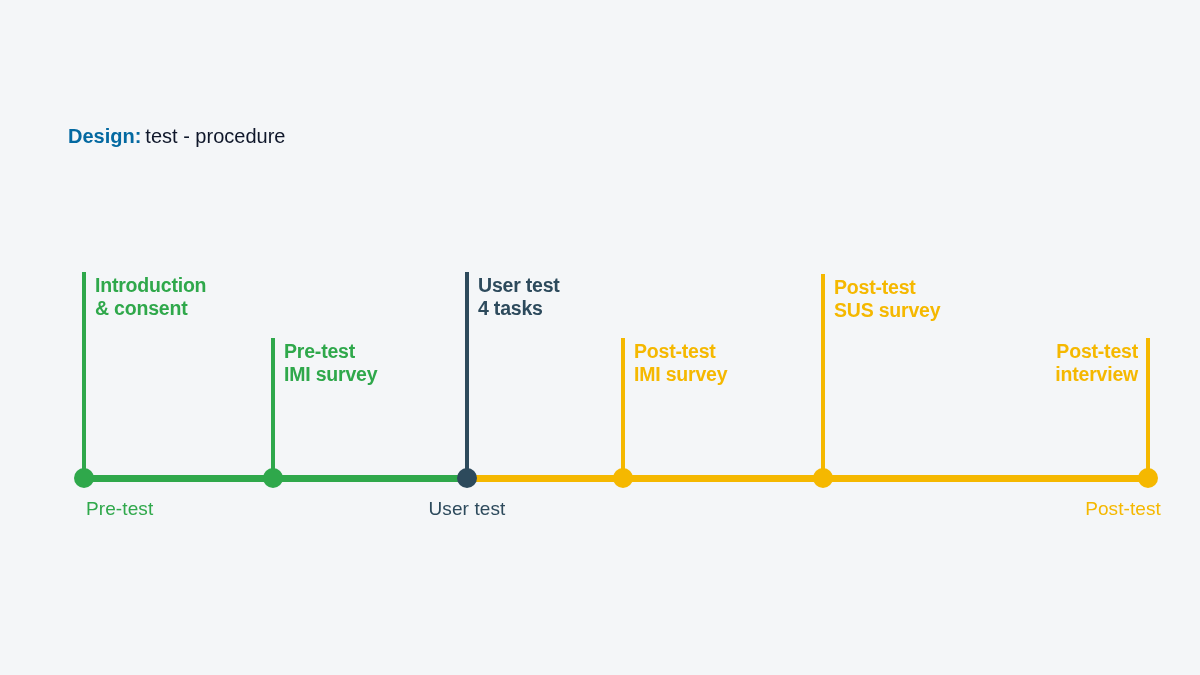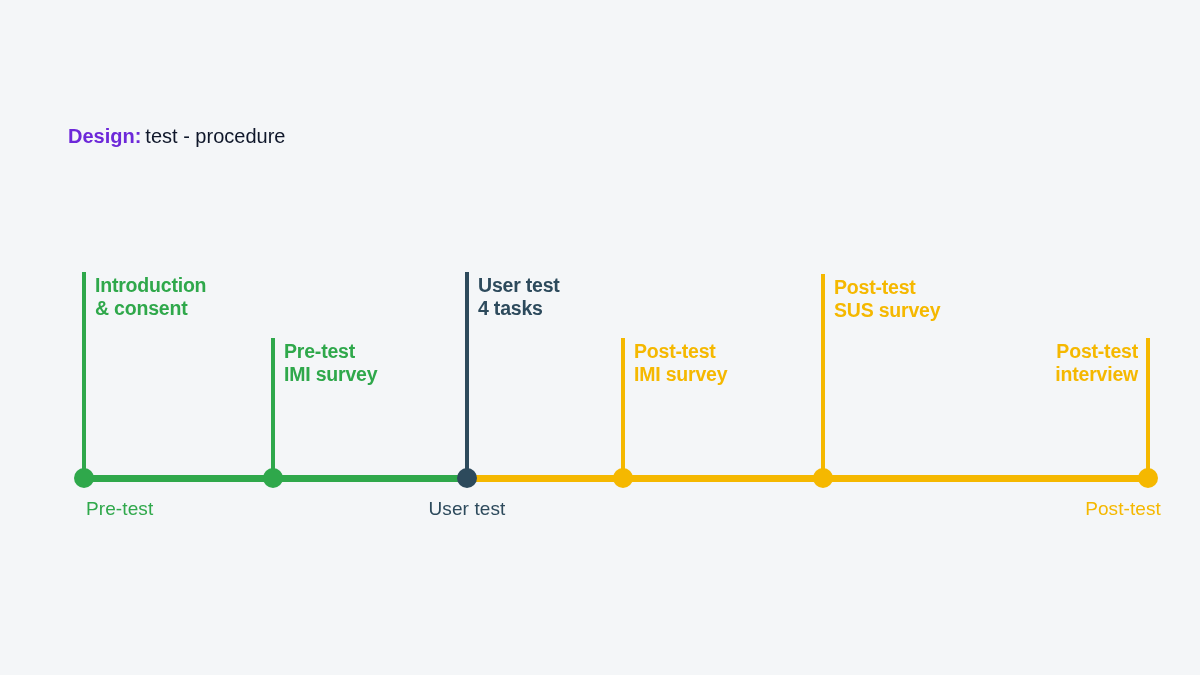--- a/index.html
+++ b/index.html
@@ -20,21 +20,21 @@
   #slide-title {
     position: absolute;
     left: 68px;
     top: 124px;
     font-size: 20px;
     line-height: 1.2;
     white-space: nowrap;
   }
   #slide-title .title-strong {
     font-weight: bold;
-    color: #6d28d9;
+    color: #0369a1;
   }
   #slide-title .title-rest {
     font-weight: normal;
     color: #0f172a;
     margin-left: 4px;
   }
 
   
   #timeline {
     position: absolute;

